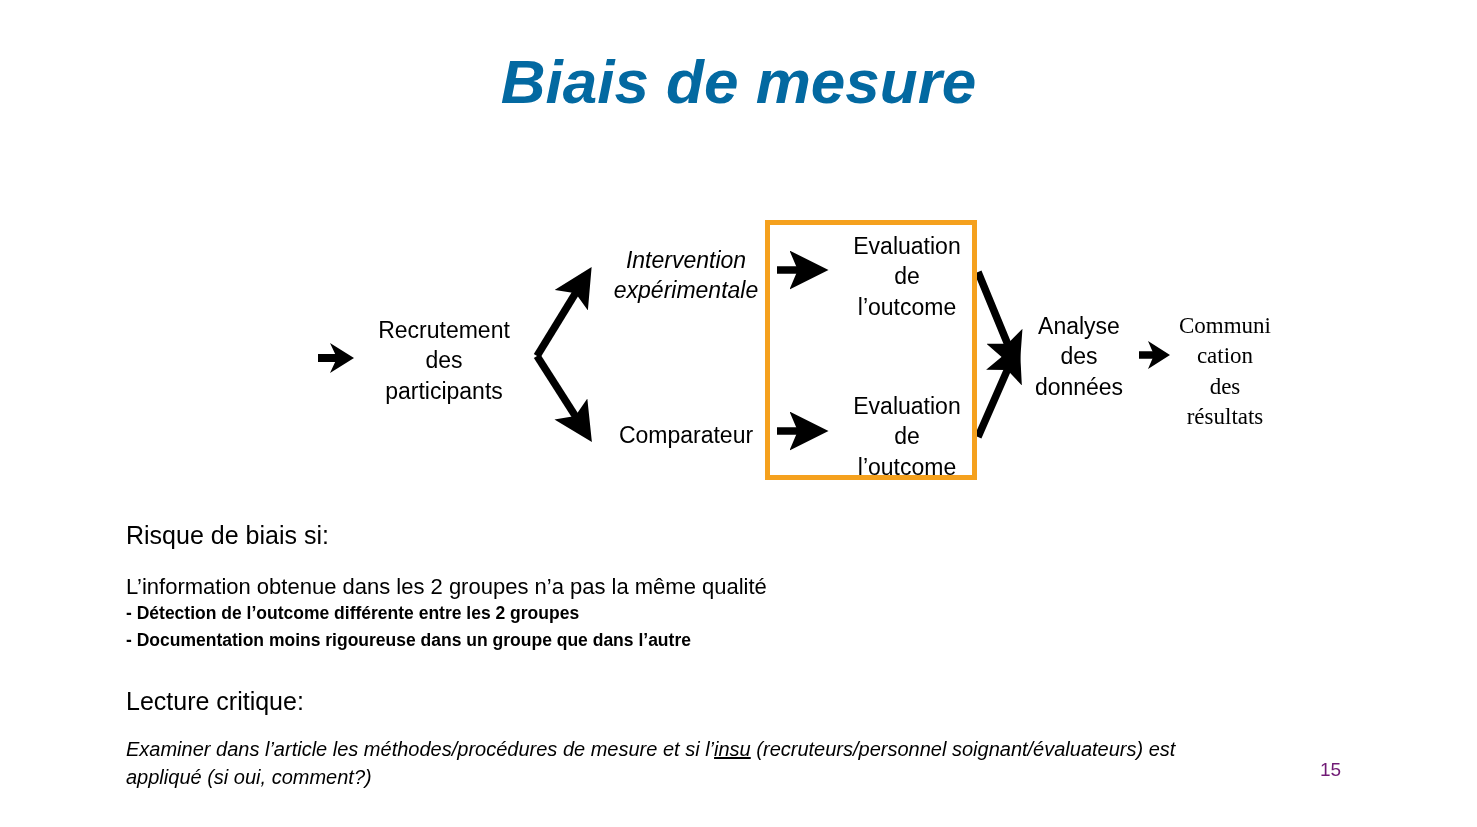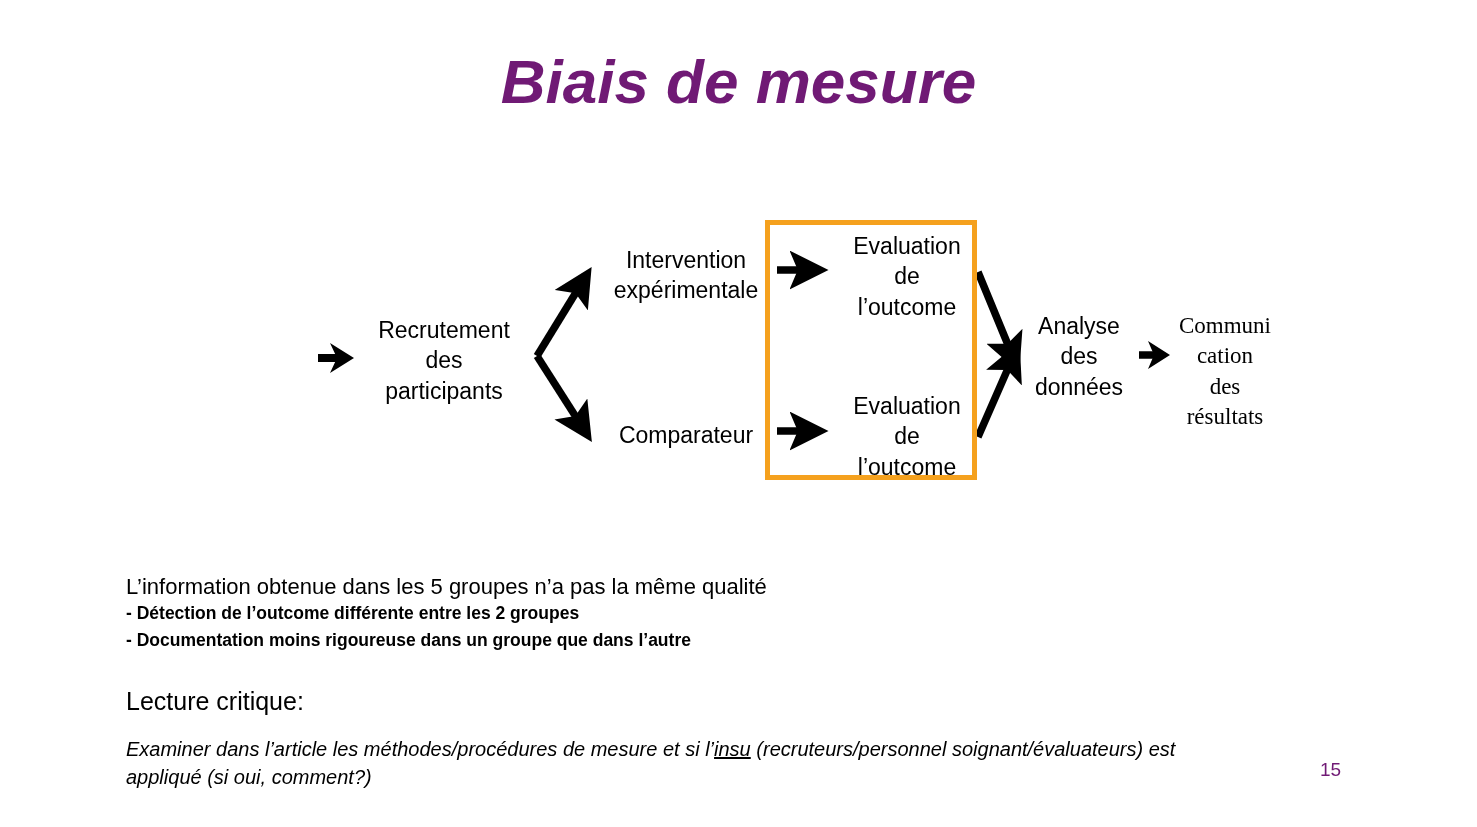--- a/index.html
+++ b/index.html
@@ -22,21 +22,21 @@
   
   #title {
     position: absolute;
     left: 0;
     top: 48px;
     width: 1477px;
     text-align: center;
     font-size: 62px;
     font-weight: bold;
     font-style: italic;
-    color: #701a75;
+    color: #0369a1;
     letter-spacing: 0px;
     line-height: 1.1;
     white-space: nowrap;
   }
 
   
   #diagram {
     position: absolute;
     left: 0;
     top: 0;
@@ -53,21 +53,21 @@
     text-align: center;
     font-size: 23px;
     line-height: 1.32;
     color: #000000;
     white-space: pre-line;
   }
   .node-single { white-space: nowrap; }
 
   #node-redaction   { left: 178px; top: 315px; width: 160px; }
   #node-recrutement { left: 360px; top: 315px; width: 168px; }
-  #node-intervention{ left: 596px; top: 245px; width: 180px; }
+  #node-intervention{ left: 596px; top: 245px; width: 180px; font-style: italic; }
   #node-comparateur { left: 596px; top: 420px; width: 180px; }
   #node-eval-top    { left: 826px; top: 231px; width: 162px; }
   #node-eval-bottom { left: 826px; top: 391px; width: 162px; }
   #node-analyse     { left: 1020px; top: 311px; width: 118px; }
   #node-communication { left: 1155px; top: 311px; width: 140px; font-family: Liberation Serif, serif; }
 
   #orange-box {
     position: absolute;
     left: 765px;
     top: 220px;
@@ -162,23 +162,24 @@
 l’outcome</div>
     <div class="node" id="node-analyse">Analyse
 des
 données</div>
     <div class="node" id="node-communication">Communi
 cation
 des
 résultats</div>
   </div>
 
+  <div class="body-block" id="heading-risque">Risque de biais si:</div>
 
   <div class="body-block" id="para-risque">
-    <div>L’information obtenue dans les 5 groupes n’a pas la même qualité</div>
+    <div>L’information obtenue dans les 2 groupes n’a pas la même qualité</div>
     <div class="sub-line">- Détection de l’outcome différente entre les 2 groupes</div>
     <div class="sub-line">- Documentation moins rigoureuse dans un groupe que dans l’autre</div>
   </div>
 
   <div class="body-block" id="heading-lecture">Lecture critique:</div>
 
   <div class="body-block" id="para-lecture"><span>Examiner dans l’article les méthodes/procédures de mesure et si l’</span><u>insu</u><span> (recruteurs/personnel soignant/évaluateurs) est appliqué (si oui, comment?)</span></div>
 
   <div id="page-number">15</div>
 

